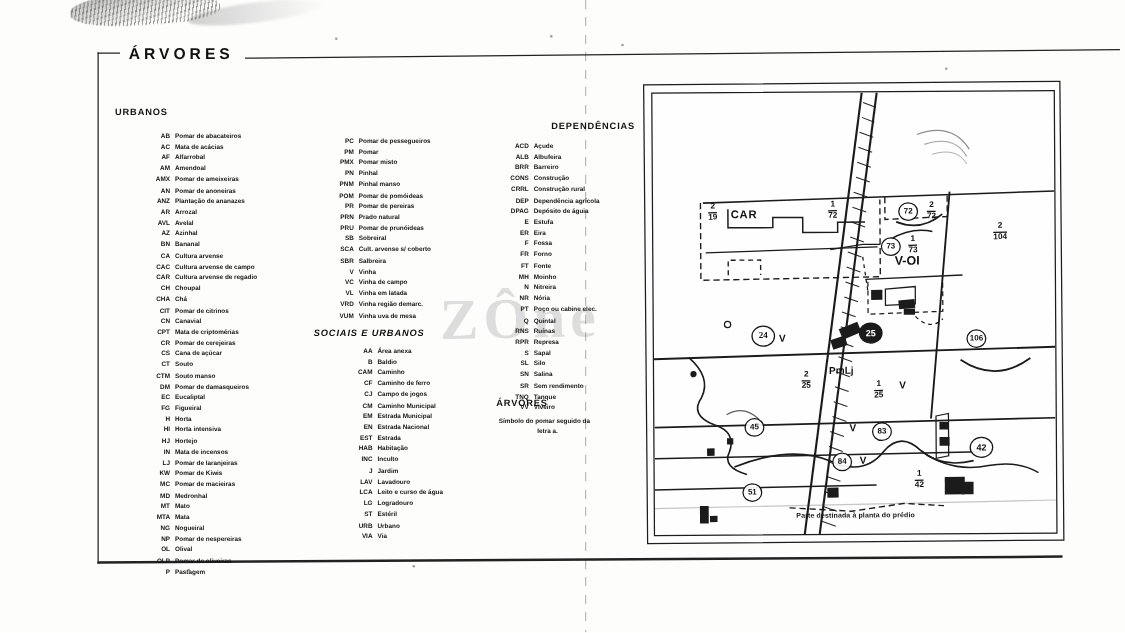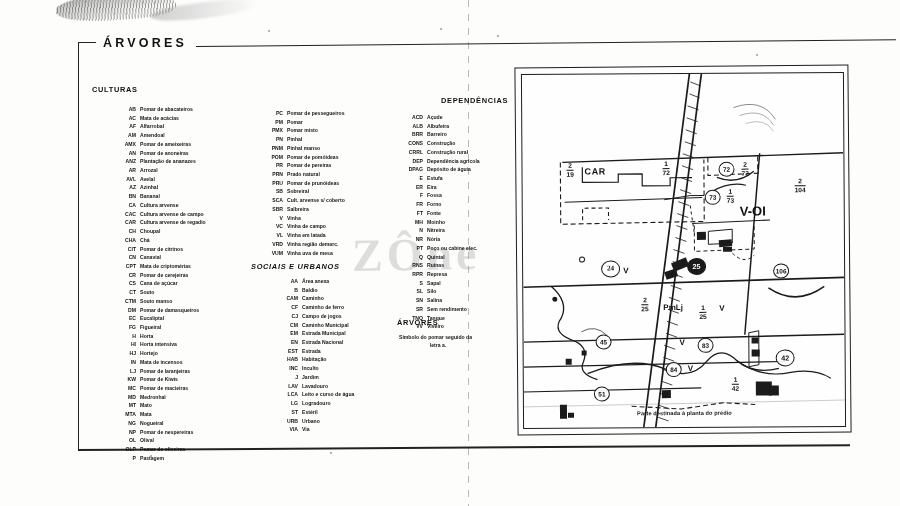--- a/index.html
+++ b/index.html
@@ -228,21 +228,21 @@
   <div class="speck" style="left:150px;top:455px;width:2px;height:2px;"></div>
   <div class="speck" style="left:836px;top:205px;width:2px;height:2px;"></div>
 
   <div class="frame-v"></div>
   <div class="frame-h-top-left"></div>
   <div class="frame-h-top-right"></div>
   <div class="frame-h-bottom"></div>
 
   <div class="title">ÁRVORES</div>
 
-  <div class="sect-head" style="left:92px;top:85px;">CULTURAS</div>
+  <div class="sect-head" style="left:92px;top:85px;">URBANOS</div>
   <div class="col" id="col-cult-1" style="left:114px;top:105px;">
       <span class="row"><span class="ab r">AB</span><span class="de">Pomar de abacateiros</span></span>
       <span class="row"><span class="ab r">AC</span><span class="de">Mata de acácias</span></span>
       <span class="row"><span class="ab r">AF</span><span class="de">Alfarrobal</span></span>
       <span class="row"><span class="ab r">AM</span><span class="de">Amendoal</span></span>
       <span class="row"><span class="ab r">AMX</span><span class="de">Pomar de ameixeiras</span></span>
       <span class="row"><span class="ab r">AN</span><span class="de">Pomar de anoneiras</span></span>
       <span class="row"><span class="ab r">ANZ</span><span class="de">Plantação de ananazes</span></span>
       <span class="row"><span class="ab r">AR</span><span class="de">Arrozal</span></span>
       <span class="row"><span class="ab r">AVL</span><span class="de">Avelal</span></span>
@@ -502,22 +502,22 @@
         <span class="bar"></span>
         <span class="den">25</span>
       </div>
       <div class="frac" style="left:208px;top:302px;">
         <span class="num">1</span>
         <span class="bar"></span>
         <span class="den">42</span>
       </div>
 
       <div class="mlab" style="left:62px;top:92px;font-size:9px;letter-spacing:.6px;">CAR</div>
-      <div class="mlab" style="left:217px;top:130px;font-size:13px;">V-OI</div>
-      <div class="mlab" style="left:140px;top:218px;font-size:8px;margin-top:11px;">PmLj</div>
+      <div class="mlab" style="left:193px;top:130px;font-size:10px;">V-OI</div>
+      <div class="mlab" style="left:140px;top:218px;font-size:8px;">PmLj</div>
       <div class="mlab" style="left:100px;top:192px;font-size:8px;">V</div>
       <div class="mlab" style="left:196px;top:230px;font-size:8px;">V</div>
       <div class="mlab" style="left:156px;top:264px;font-size:8px;">V</div>
       <div class="mlab" style="left:164px;top:290px;font-size:8px;">V</div>
 
       <div class="mapcap">Parte destinada à planta do prédio</div>
     </div>
   </div>
 
 </div>

